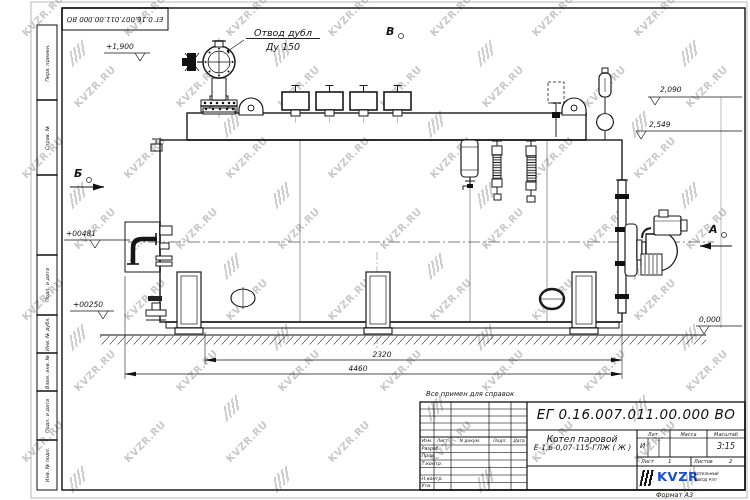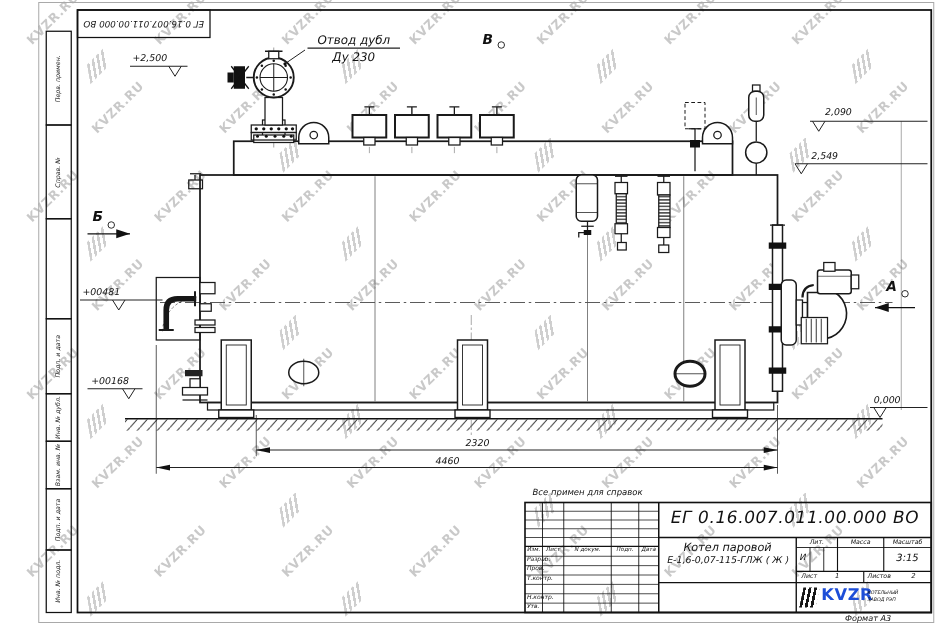--- a/index.html
+++ b/index.html
@@ -418,31 +418,31 @@
     <span>Взам. инв. №</span>
   </div>
 <div class="vbox" style="top:391px;height:49px">
     <span>Подп. и дата</span>
   </div>
 <div class="vbox" style="top:440px;height:50px">
     <span>Инв. № подл.</span>
   </div>
 
 <span class="t u c" style="left:246px;top:28px;width:74px;font-size:9.5px">Отвод дубл</span>
-<span class="t c" style="left:246px;top:42px;width:74px;font-size:9.5px">Ду 230</span>
+<span class="t c" style="left:246px;top:42px;width:74px;font-size:9.5px">Ду 150</span>
 
 <span class="t" style="left:74px;top:168px;font-size:11px;font-weight:bold">Б</span>
 <span class="t" style="left:386px;top:26px;font-size:11px;font-weight:bold">В</span>
 <span class="t" style="left:709px;top:224px;font-size:11px;font-weight:bold">А</span>
 
-<span class="t" style="left:106px;top:43px;font-size:7.5px">+2,500</span>
+<span class="t" style="left:106px;top:43px;font-size:7.5px">+1,900</span>
 <span class="t" style="left:660px;top:86px;font-size:7.5px">2,090</span>
 <span class="t" style="left:649px;top:121px;font-size:7.5px">2,549</span>
 <span class="t" style="left:66px;top:230px;font-size:7.5px">+00481</span>
-<span class="t" style="left:73px;top:301px;font-size:7.5px">+00168</span>
+<span class="t" style="left:73px;top:301px;font-size:7.5px">+00250</span>
 <span class="t" style="left:699px;top:316px;font-size:7.5px">0,000</span>
 
 <span class="t c" style="left:342px;top:351px;width:80px;font-size:7.5px">2320</span>
 <span class="t c" style="left:318px;top:365px;width:80px;font-size:7.5px">4460</span>
 
 <span class="t" style="left:426px;top:391px;font-size:6.8px">Все примен для справок</span>
 
 <span class="t c" style="left:527px;top:408px;width:218px;font-size:13.5px;letter-spacing:.5px">ЕГ 0.16.007.011.00.000  ВО</span>
 <span class="t c" style="left:527px;top:435px;width:110px;font-size:9px">Котел паровой</span>
 <span class="t c" style="left:527px;top:444px;width:111px;font-size:7.5px">Е-1,6-0,07-115-ГЛЖ ( Ж )</span>
@@ -468,13 +468,13 @@
 <span class="t" style="left:641px;top:459px;font-size:5px">Лист</span>
 <span class="t" style="left:668px;top:458.5px;font-size:5.5px">1</span>
 <span class="t" style="left:694px;top:459px;font-size:5px">Листов</span>
 <span class="t" style="left:729px;top:458.5px;font-size:5.5px">2</span>
 
 <div class="logo-hatch" style="left:641px;top:470px"></div>
 <span class="logo-txt" style="left:657px;top:469px;font-size:13px">KVZR</span>
 <span class="t" style="left:694px;top:472px;font-size:3.8px">КОТЕЛЬНЫЙ</span>
 <span class="t" style="left:694px;top:478px;font-size:3.8px">ЗАВОД РЭП</span>
 
-<span class="t" style="left:676px;top:491.5px;font-size:6.5px">Формат А3</span>
+<span class="t" style="left:656px;top:491.5px;font-size:6.5px">Формат А3</span>
 
 </body></html>

